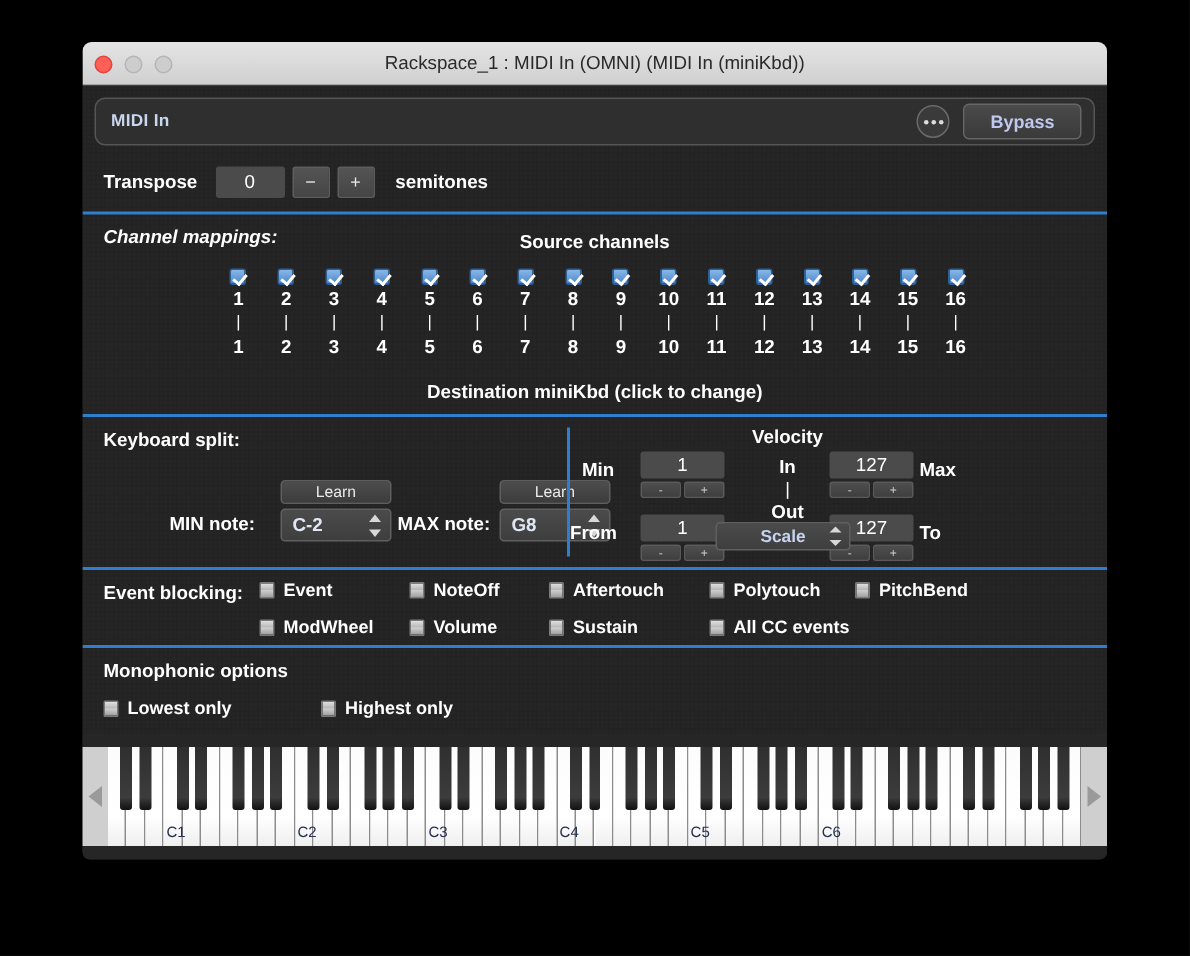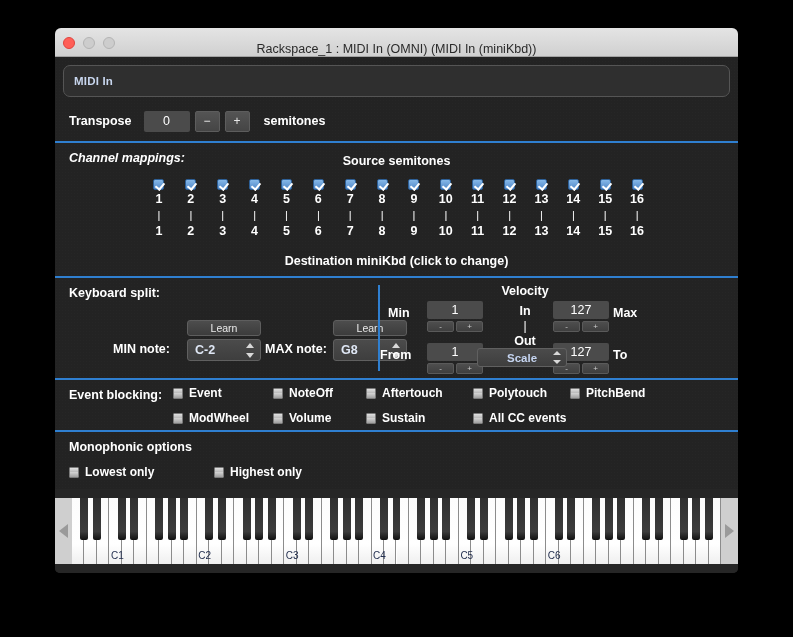--- a/index.html
+++ b/index.html
@@ -20,21 +20,21 @@
     box-shadow: 0 3px 14px rgba(0,0,0,0.85);
     overflow: hidden;
   }
 
   
   #titlebar {
     position: relative;
     height: 29px;
     background: linear-gradient(to bottom, #e4e4e4, #d0d0d0);
     border-bottom: 1px solid #a3a3a3;
-    display: flex; align-items: flex-end;
+    display: flex; align-items: center;
   }
   .traffic {
     position: absolute; left: 8px; top: 9px;
     display: flex; gap: 8px;
   }
   .light {
     width: 12px; height: 12px; border-radius: 50%;
     border: 1px solid rgba(0,0,0,0.22);
   }
   .light.close { background: #ff5f57; border-color: #e0443e; }
@@ -316,35 +316,43 @@
       <div class="light min"></div>
       <div class="light max"></div>
     </div>
     <div id="window-title">Rackspace_1 : MIDI In (OMNI) (MIDI In (miniKbd))</div>
   </div>
 
   <div id="plugin-body">
 
     <div id="plugin-header">
       <div id="plugin-name">MIDI In</div>
+      <div id="header-right">
+        <div class="dots-btn">
+          <i></i>
+          <i></i>
+          <i></i>
+        </div>
+        <div id="bypass-btn">Bypass</div>
+      </div>
     </div>
 
     <div id="transpose-row">
       <div id="transpose-label" class="lbl">Transpose</div>
       <div class="num-box">0</div>
       <div class="pm-btn">−</div>
       <div class="pm-btn">+</div>
       <div id="semitones-label" class="lbl">semitones</div>
     </div>
 
     <div class="sep" style="top:84px;"></div>
 
     <div id="channel-section">
       <div id="channel-mappings-label" class="lbl">Channel mappings:</div>
-      <div id="source-channels-label" class="lbl">Source semitones</div>
+      <div id="source-channels-label" class="lbl">Source channels</div>
       <div class="chan-grid" id="chan-grid">
           <div>
             <div class="chk-blue"></div>
           </div>
           <div>
             <div class="chk-blue"></div>
           </div>
           <div>
             <div class="chk-blue"></div>
           </div>

